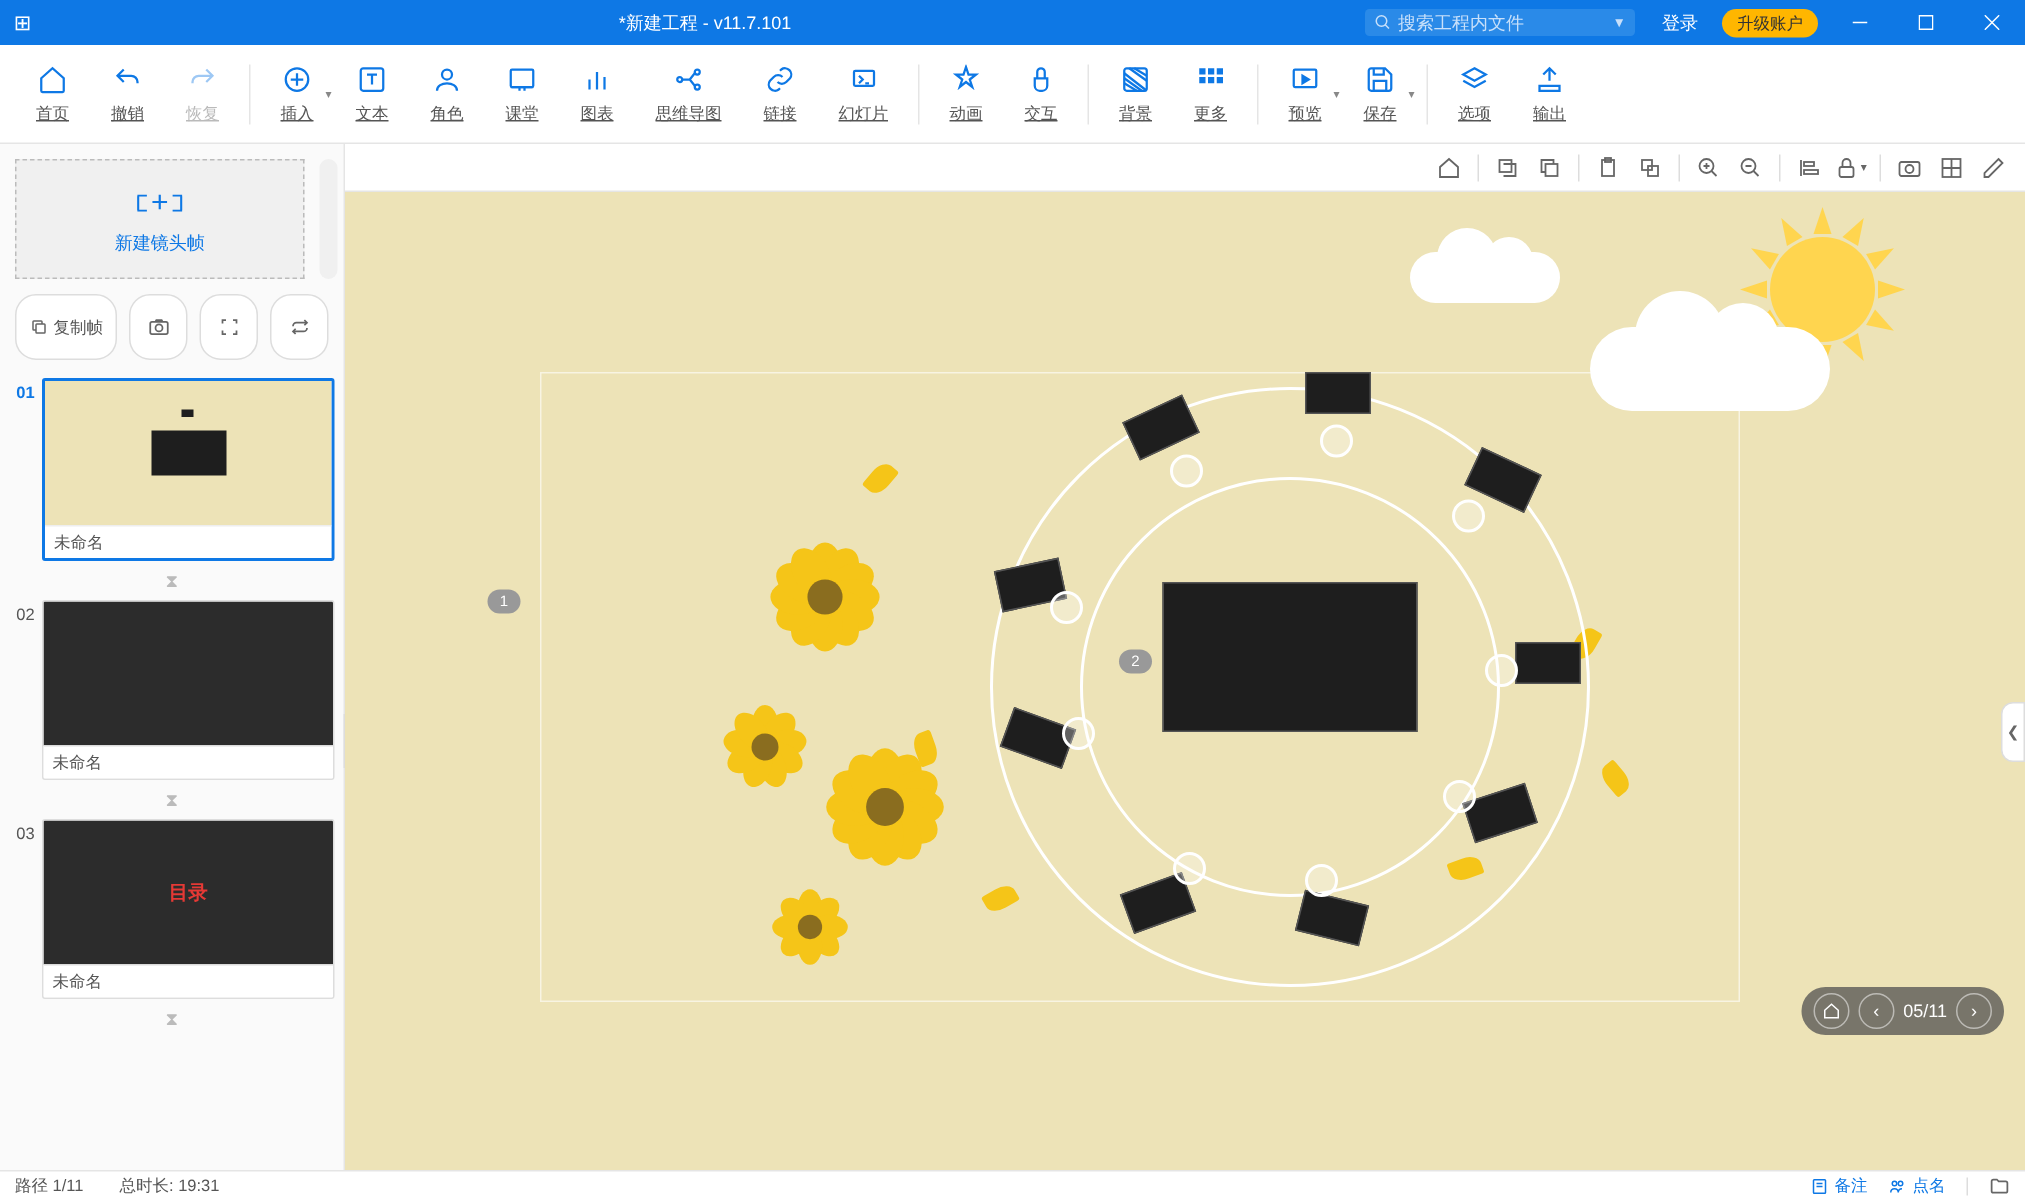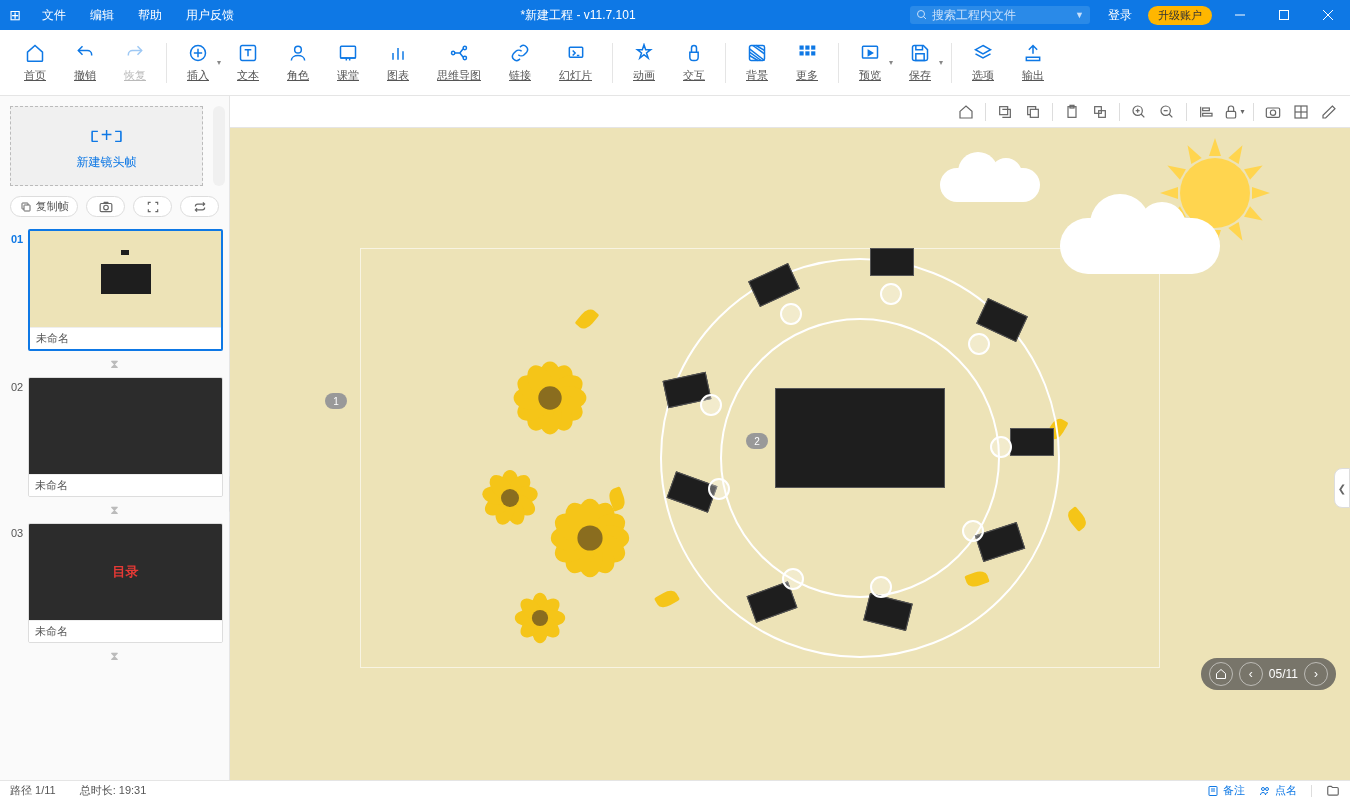--- a/index.html
+++ b/index.html
@@ -27,21 +27,21 @@
 .tb-sep { width: 1px; height: 40px; background: #e5e5e5; margin: 0 6px; }
 
 .main { display: flex; height: 684px; }
 
 .sidebar { width: 230px; background: #fafafa; border-right: 1px solid #e5e5e5; display: flex; flex-direction: column; }
 .new-frame { margin: 10px 10px 6px 10px; border: 1px dashed #bbb; background: #f0f0f0; height: 80px; display: flex; flex-direction: column; align-items: center; justify-content: center; cursor: pointer; }
 .new-frame .plus { color: #0e78e5; font-size: 20px; }
 .new-frame .corners { position: relative; width: 40px; height: 28px; display: flex; align-items: center; justify-content: center; }
 .new-frame .nf-label { font-size: 12px; color: #0e78e5; margin-top: 4px; }
 .side-tools { display: flex; gap: 8px; padding: 4px 10px 8px 10px; }
-.st-btn { flex: 1; border: 1px solid #ddd; border-radius: 14px; height: 21px; display: flex; align-items: center; justify-content: center; font-size: 11px; color: #555; cursor: pointer; background: #fff; }
+.st-btn { flex: 1; border: 1px solid #ddd; border-radius: 14px; height: 44px; display: flex; align-items: center; justify-content: center; font-size: 11px; color: #555; cursor: pointer; background: #fff; }
 .st-btn.copy { flex: 1.8; gap: 4px; }
 .slides { flex: 1; overflow-y: auto; padding: 4px 6px; }
 .slide-row { display: flex; margin-bottom: 4px; }
 .slide-num { width: 22px; font-size: 11px; color: #555; padding-top: 4px; text-align: center; }
 .slide-num.active { color: #0e78e5; font-weight: bold; }
 .slide-card { flex: 1; border: 1px solid #ddd; border-radius: 2px; overflow: hidden; cursor: pointer; }
 .slide-card.active { border: 2px solid #0e78e5; }
 .slide-thumb { height: 96px; background: #2c2c2c; display: flex; align-items: center; justify-content: center; font-size: 10px; color: #fff; }
 .slide-thumb.first { background: #ede3b7; }
 .slide-label { background: #fff; padding: 3px 6px; font-size: 11px; color: #555; border-top: 1px solid #eee; }
@@ -95,26 +95,20 @@
 .statusbar .sb-btn { display: flex; align-items: center; gap: 4px; cursor: pointer; color: #0e78e5; }
 .statusbar .sb-sep { width:1px; height:12px; background:#ddd; }
 
 svg { display: block; }
 </style>
 </head>
 <body>
 
 <div class="titlebar">
   <div class="app-icon">⊞</div>
-  <div class="menu">
-    <span>文件</span>
-    <span>编辑</span>
-    <span>帮助</span>
-    <span>用户反馈</span>
-  </div>
   <div class="title">*新建工程 - v11.7.101</div>
   <div class="search">
     <span class="si">
       <svg width="12" height="12" viewBox="0 0 24 24" fill="none" stroke="#c8e0fa" stroke-width="2">
           <circle cx="10" cy="10" r="7"></circle>
           <line x1="20" y1="20" x2="15" y2="15"></line>
         </svg>
     </span>
     <input placeholder="搜索工程内文件" style="">
     <span class="dd" style="font-size:9px;color:#c8e0fa">▼</span>

